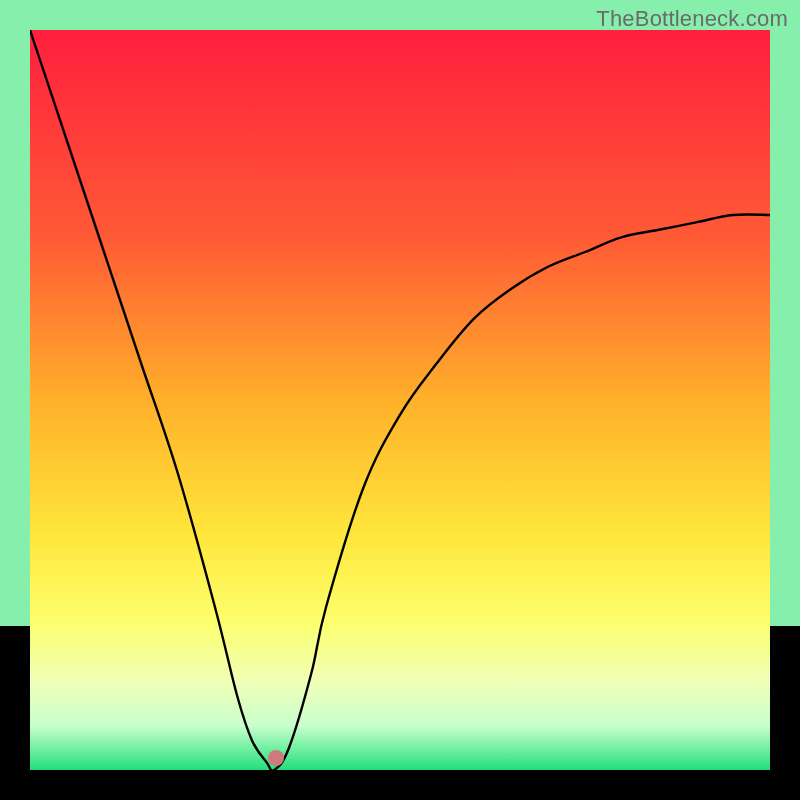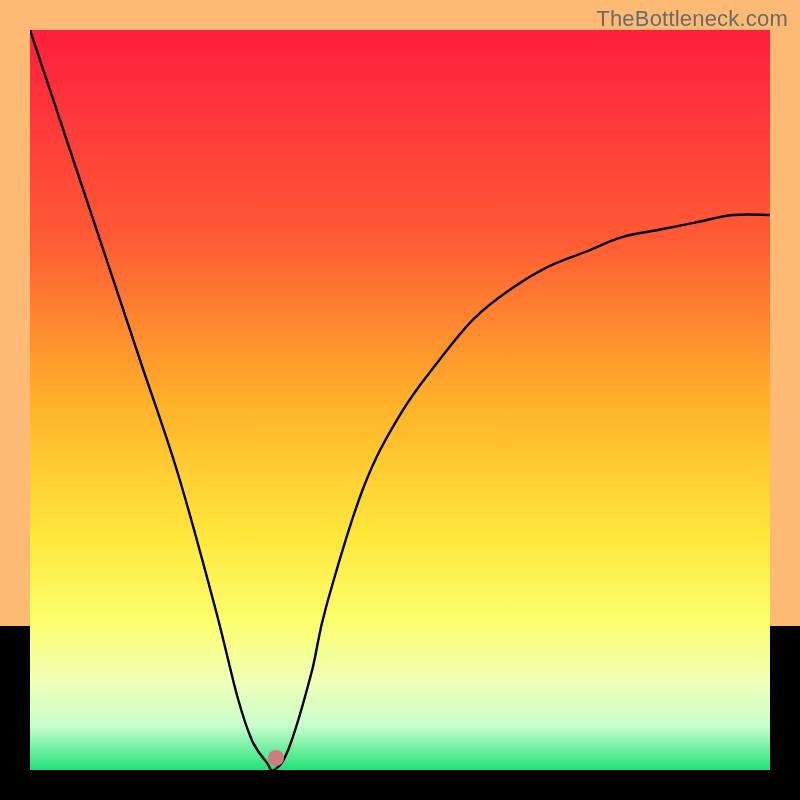--- a/index.html
+++ b/index.html
@@ -9,21 +9,21 @@
     height: 800px;
     background: #000;
     overflow: hidden;
   }
   .frame {
     position: absolute;
     left: 0;
     top: 0;
     width: 800px;
     height: 626px;
-    background: #fdba74;
+    background: #86efac;
   }
   .plot-area {
     position: absolute;
     left: 30px;
     top: 30px;
     width: 740px;
     height: 740px;
     overflow: hidden;
   }
   .gradient-bg {

